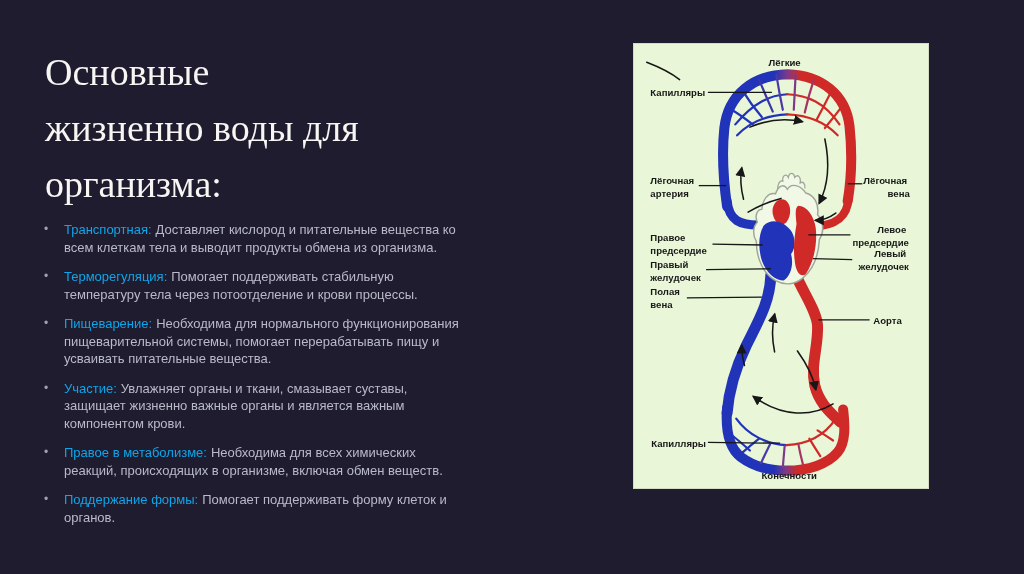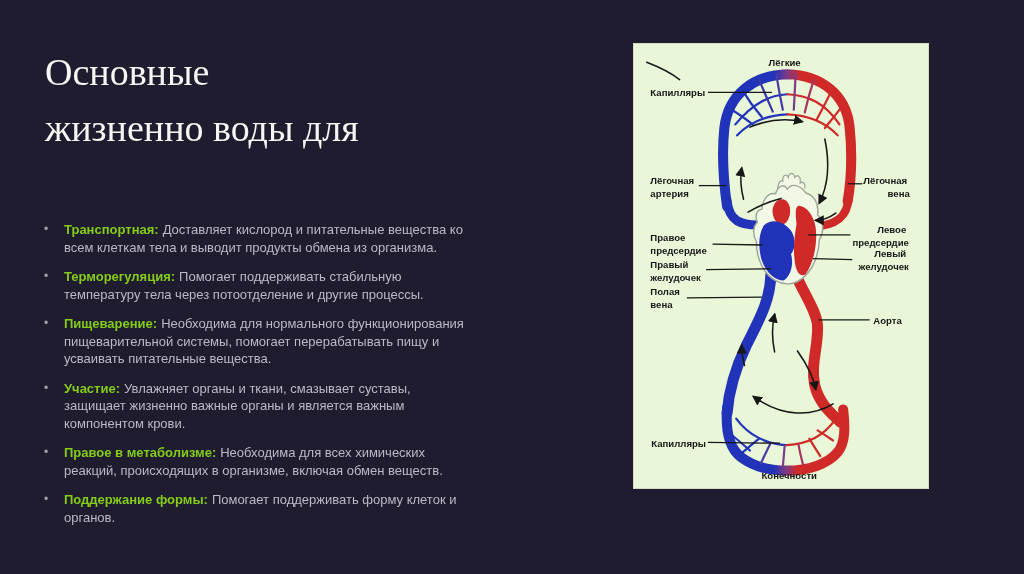--- a/index.html
+++ b/index.html
@@ -15,47 +15,48 @@
     font-family:"Liberation Serif", serif;
     font-weight:400;font-size:38px;line-height:56px;color:#f7f6f2;
   }
   .bullets{position:absolute;left:44px;top:221px;width:424px;}
   .bullet{display:flex;margin-bottom:12px;}
   .dot{
     width:10px;margin-right:10px;flex:none;
     color:#9fa0ae;font-size:12px;line-height:17.5px;
   }
   .btext{flex:1;font-size:13px;line-height:17.5px;color:#b9bac8;}
-  .btext b{color:#84cc16;font-weight:700;margin-right:4px;}
+  .btext b{color:#0ea5e9;font-weight:400;margin-right:4px;}
 
   .figure-panel{
     position:absolute;left:633px;top:43px;width:296px;height:446px;
     background:#e9f6d8;border:1px solid #d3dcc2;box-sizing:border-box;
   }
   .figure-panel svg{position:absolute;left:0;top:0;width:100%;height:100%;}
   .dlabel{font:700 10.5px "Liberation Sans", sans-serif;fill:#171717;}
 </style>
 </head>
 <body>
 
 <div class="slide">
 
   <div class="title">
     <div>Основные</div>
     <div>жизненно воды для</div>
+    <div>организма:</div>
   </div>
 
   <div class="bullets">
     <div class="bullet">
       <span class="dot">•</span>
       <span class="btext"><b>Транспортная:</b><span>Доставляет кислород и питательные вещества ко всем клеткам тела и выводит продукты обмена из организма.</span></span>
     </div>
     <div class="bullet">
       <span class="dot">•</span>
-      <span class="btext"><b>Терморегуляция:</b><span>Помогает поддерживать стабильную температуру тела через потоотделение и другие процессы.</span></span>
+      <span class="btext"><b>Терморегуляция:</b><span>Помогает поддерживать стабильную температуру тела через потоотделение и крови процессы.</span></span>
     </div>
     <div class="bullet">
       <span class="dot">•</span>
       <span class="btext"><b>Пищеварение:</b><span>Необходима для нормального функционирования пищеварительной системы, помогает перерабатывать пищу и усваивать питательные вещества.</span></span>
     </div>
     <div class="bullet">
       <span class="dot">•</span>
       <span class="btext"><b>Участие:</b><span>Увлажняет органы и ткани, смазывает суставы, защищает жизненно важные органы и является важным компонентом крови.</span></span>
     </div>
     <div class="bullet">

